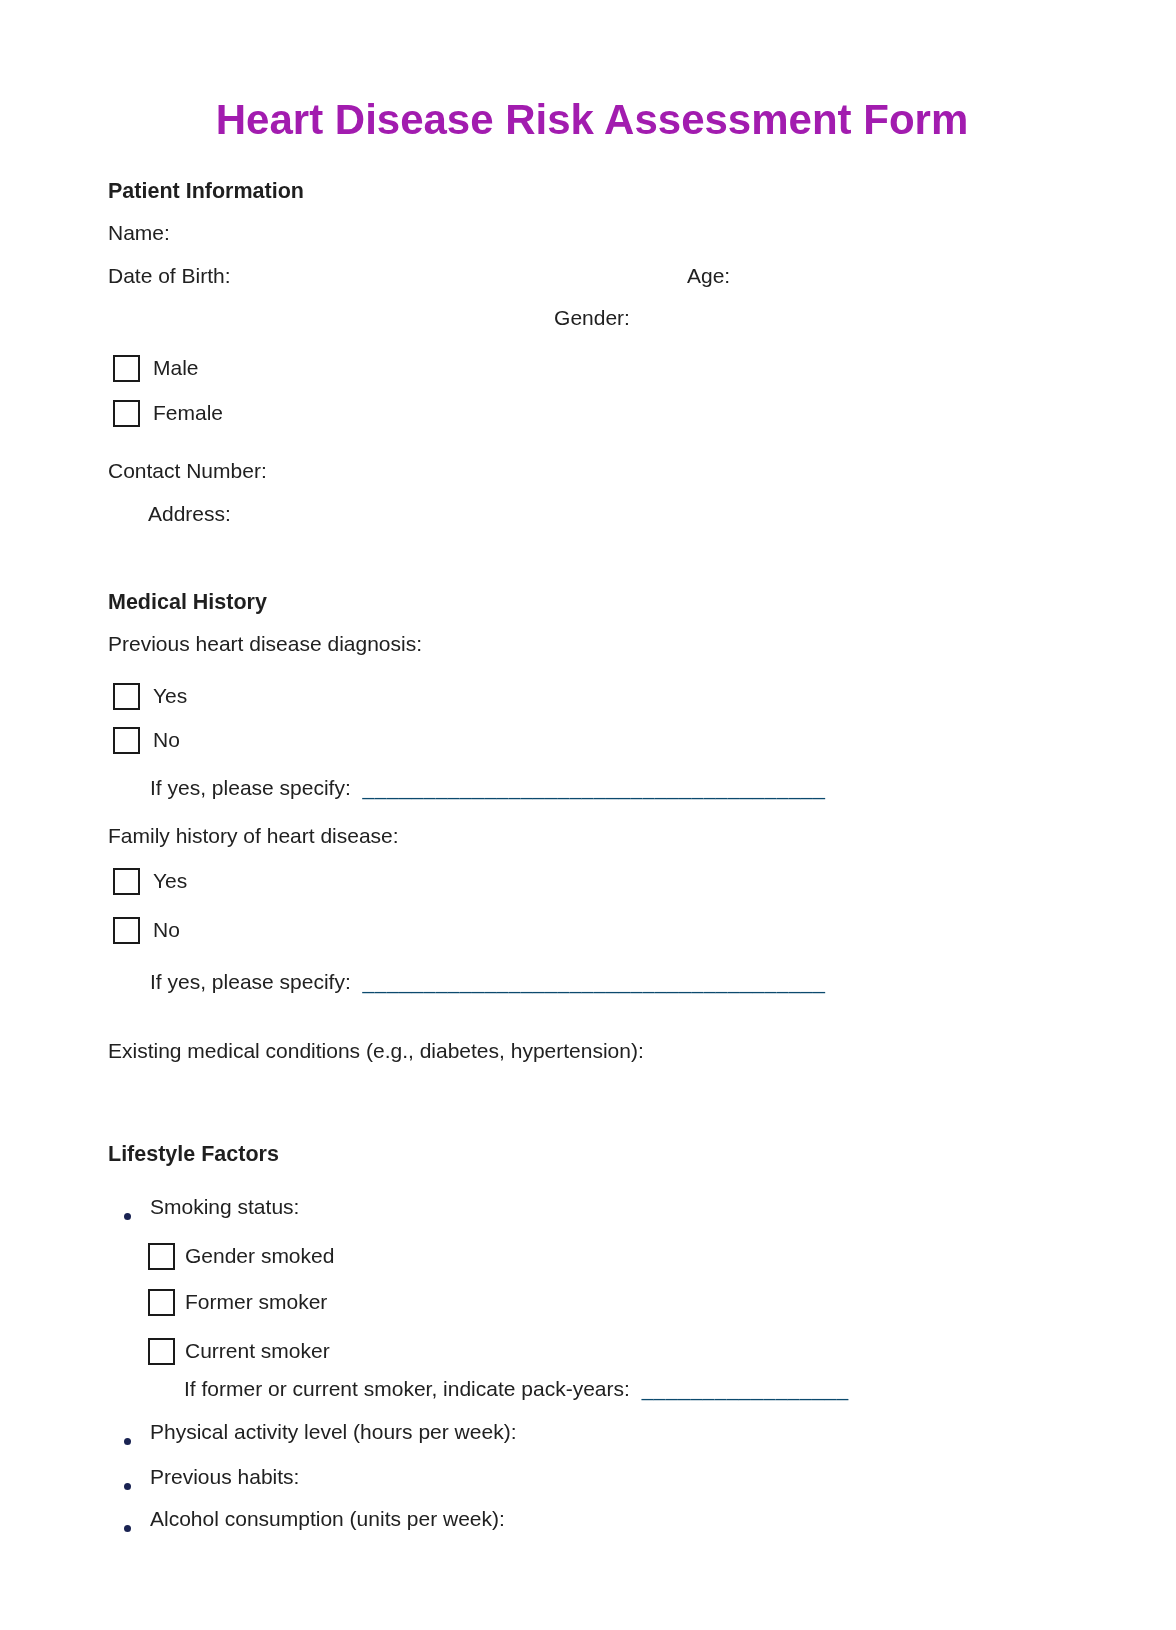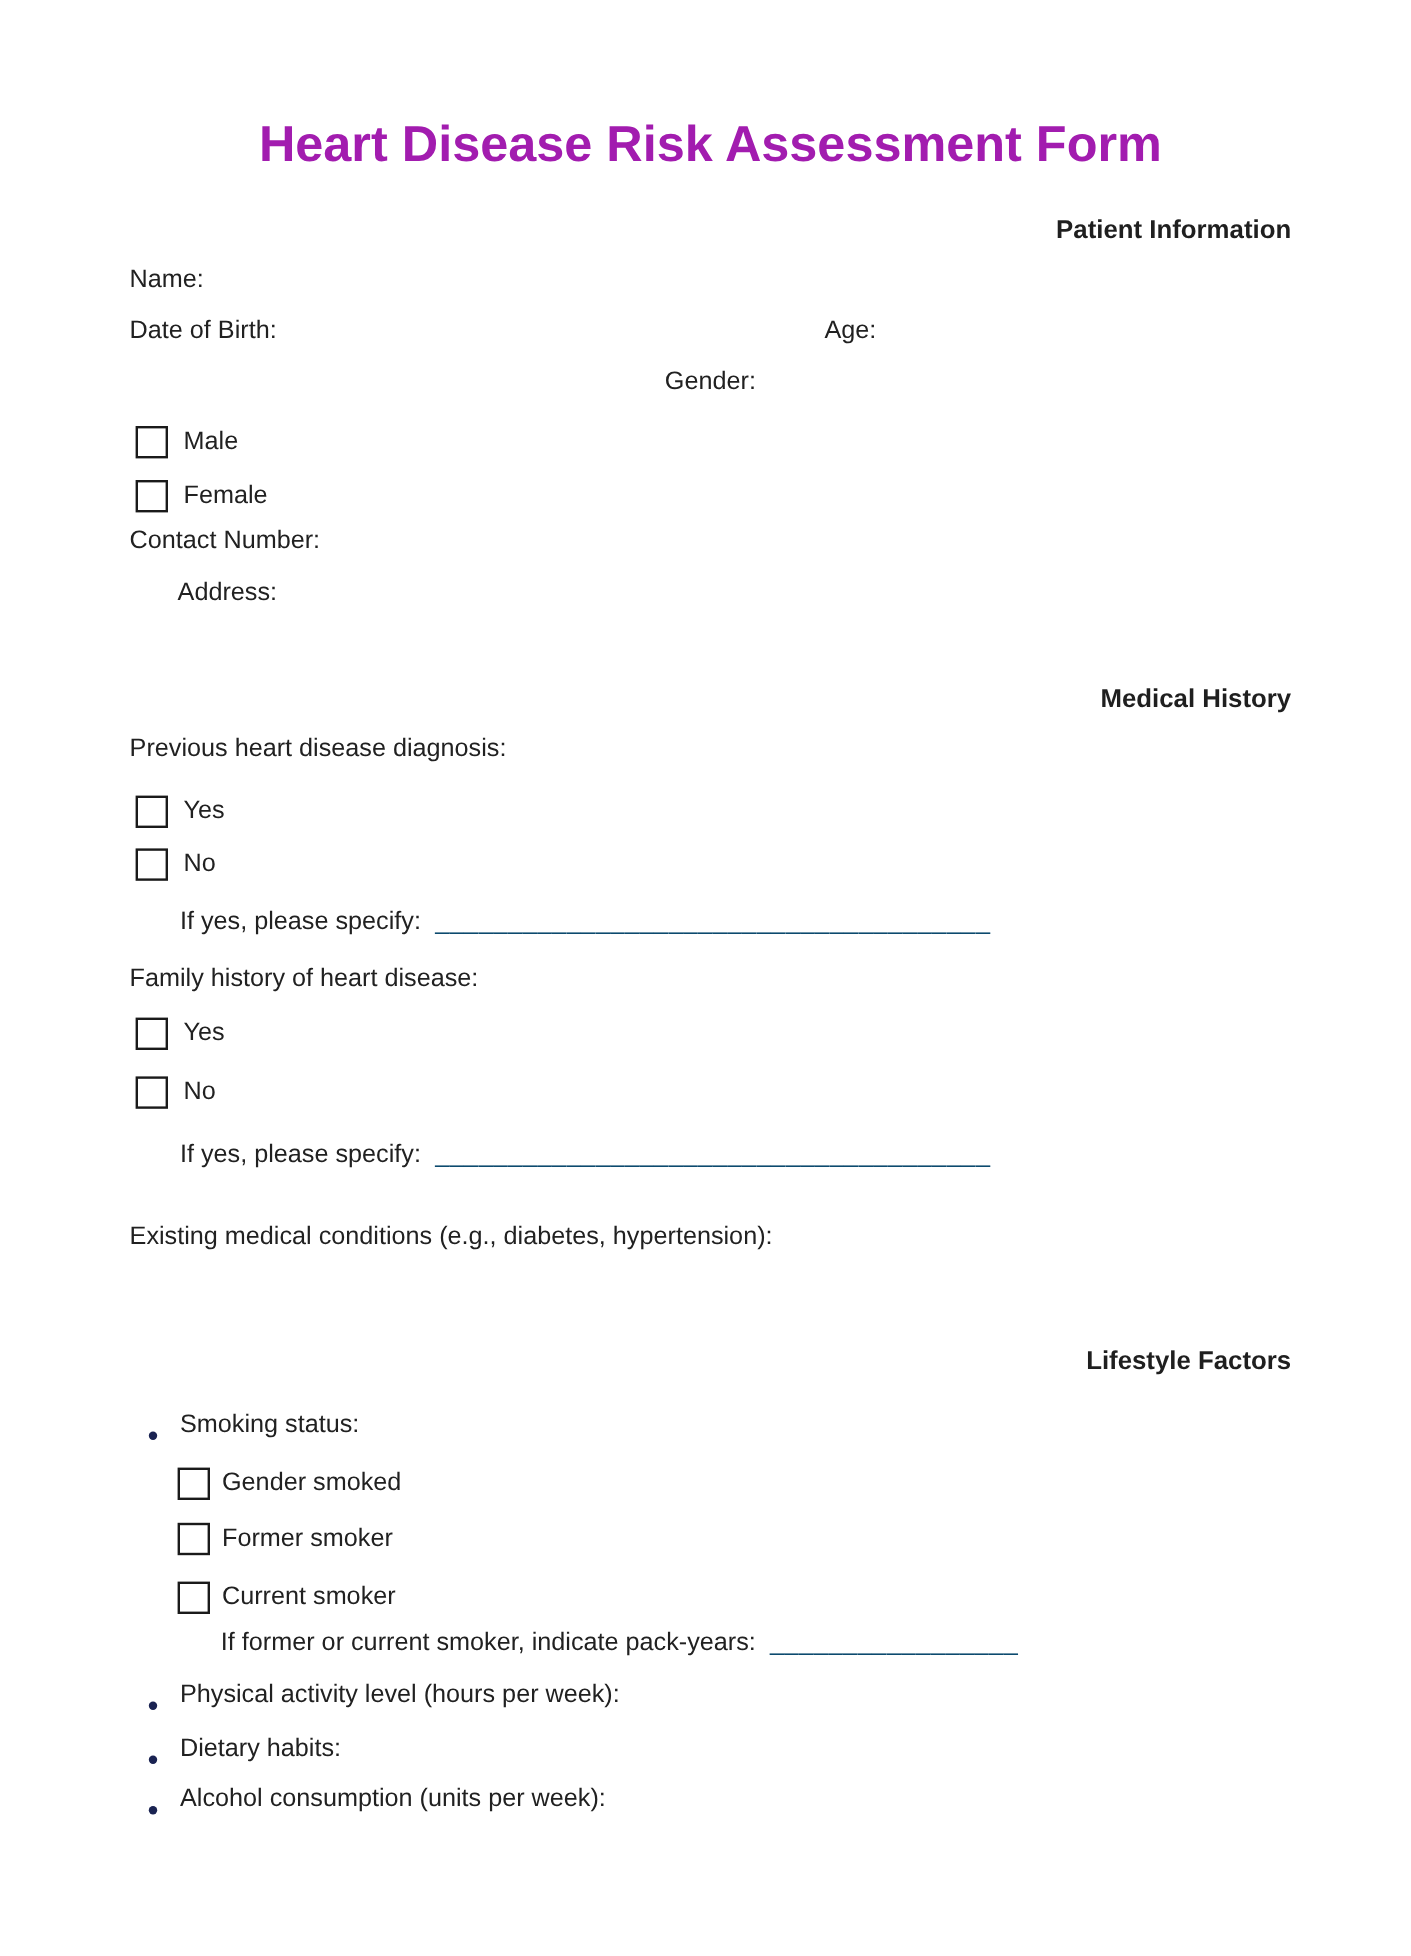--- a/index.html
+++ b/index.html
@@ -21,21 +21,20 @@
     font-weight: bold;
     text-align: center;
     color: #a21caf;
     letter-spacing: 0px;
   }
   .h {
     font-size: 21.5px;
     line-height: 26px;
     font-weight: bold;
     color: #1f1f1f;
-    text-align: right;
   }
   .t {
     font-size: 21px;
     line-height: 26px;
     color: #212121;
   }
   .cb-row { display: flex; align-items: center; height: 28px; }
   .cb {
     width: 27px; height: 27px;
     border: 2px solid #1a1a1a;
@@ -58,21 +57,21 @@
   .dob-row { position: relative; }
   .age-label { position: absolute; left: 579px; top: 0; }
 
   
   .mt-heading-pi   { margin-top: 34px; }
   .mt-name         { margin-top: 16px; }
   .mt-dob          { margin-top: 17px; }
   .mt-gender       { margin-top: 16px; text-align: center; }
   .mt-male         { margin-top: 23px; }
   .mt-female       { margin-top: 17px; }
-  .mt-contact      { margin-top: 11px; }
+  .mt-contact      { margin-top: 31px; }
   .mt-address      { margin-top: 17px; margin-left: 40px; }
   .mt-medhist      { margin-top: 62px; }
   .mt-prevdiag     { margin-top: 16px; }
   .mt-yes1         { margin-top: 25px; }
   .mt-no1          { margin-top: 16px; }
   .mt-ifyes1       { margin-top: 21px; }
   .mt-famhist      { margin-top: 22px; }
   .mt-yes2         { margin-top: 18px; }
   .mt-no2          { margin-top: 21px; }
   .mt-ifyes2       { margin-top: 25px; }
@@ -184,21 +183,21 @@
     <span class="fill-line">_________________</span>
   </div>
 
   <div class="bullet-row mt-physical">
     <span class="dot"></span>
     <span class="t b-label">Physical activity level (hours per week):</span>
   </div>
 
   <div class="bullet-row mt-dietary">
     <span class="dot"></span>
-    <span class="t b-label">Dietary habits:</span>
+    <span class="t b-label">Previous habits:</span>
   </div>
 
   <div class="bullet-row mt-alcohol">
     <span class="dot"></span>
     <span class="t b-label">Alcohol consumption (units per week):</span>
   </div>
 
 </div>
 
 </body></html>

